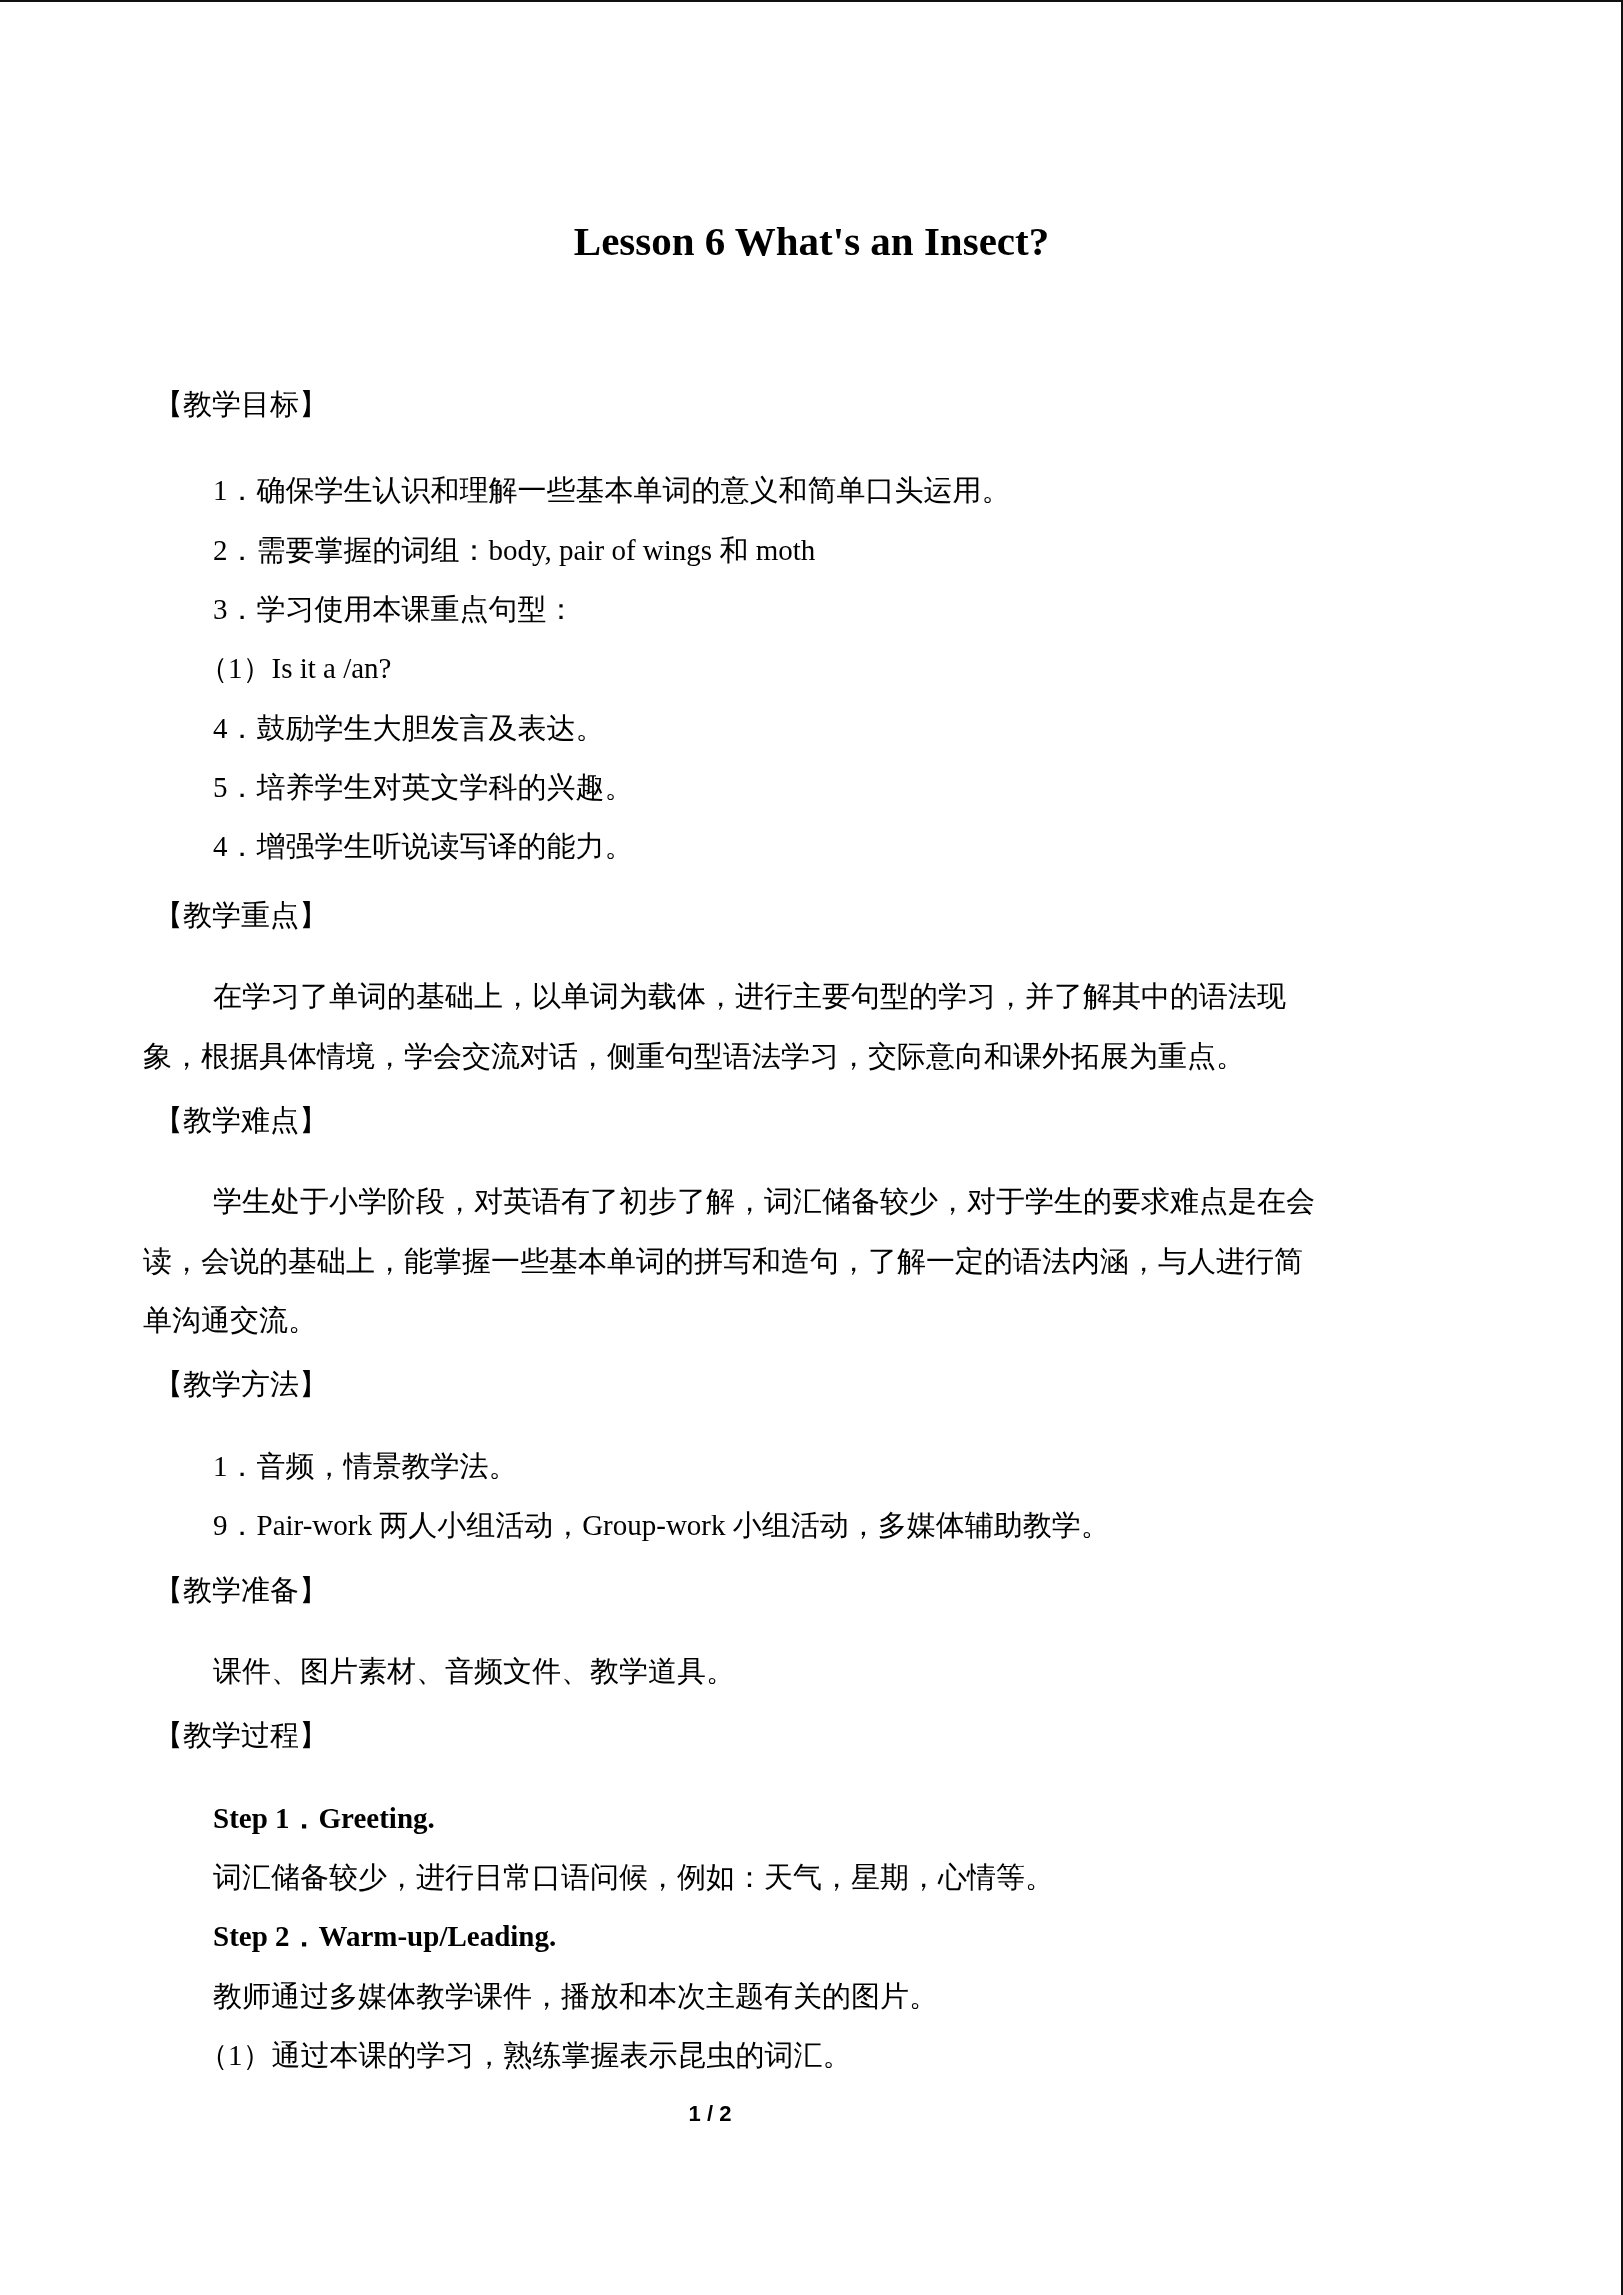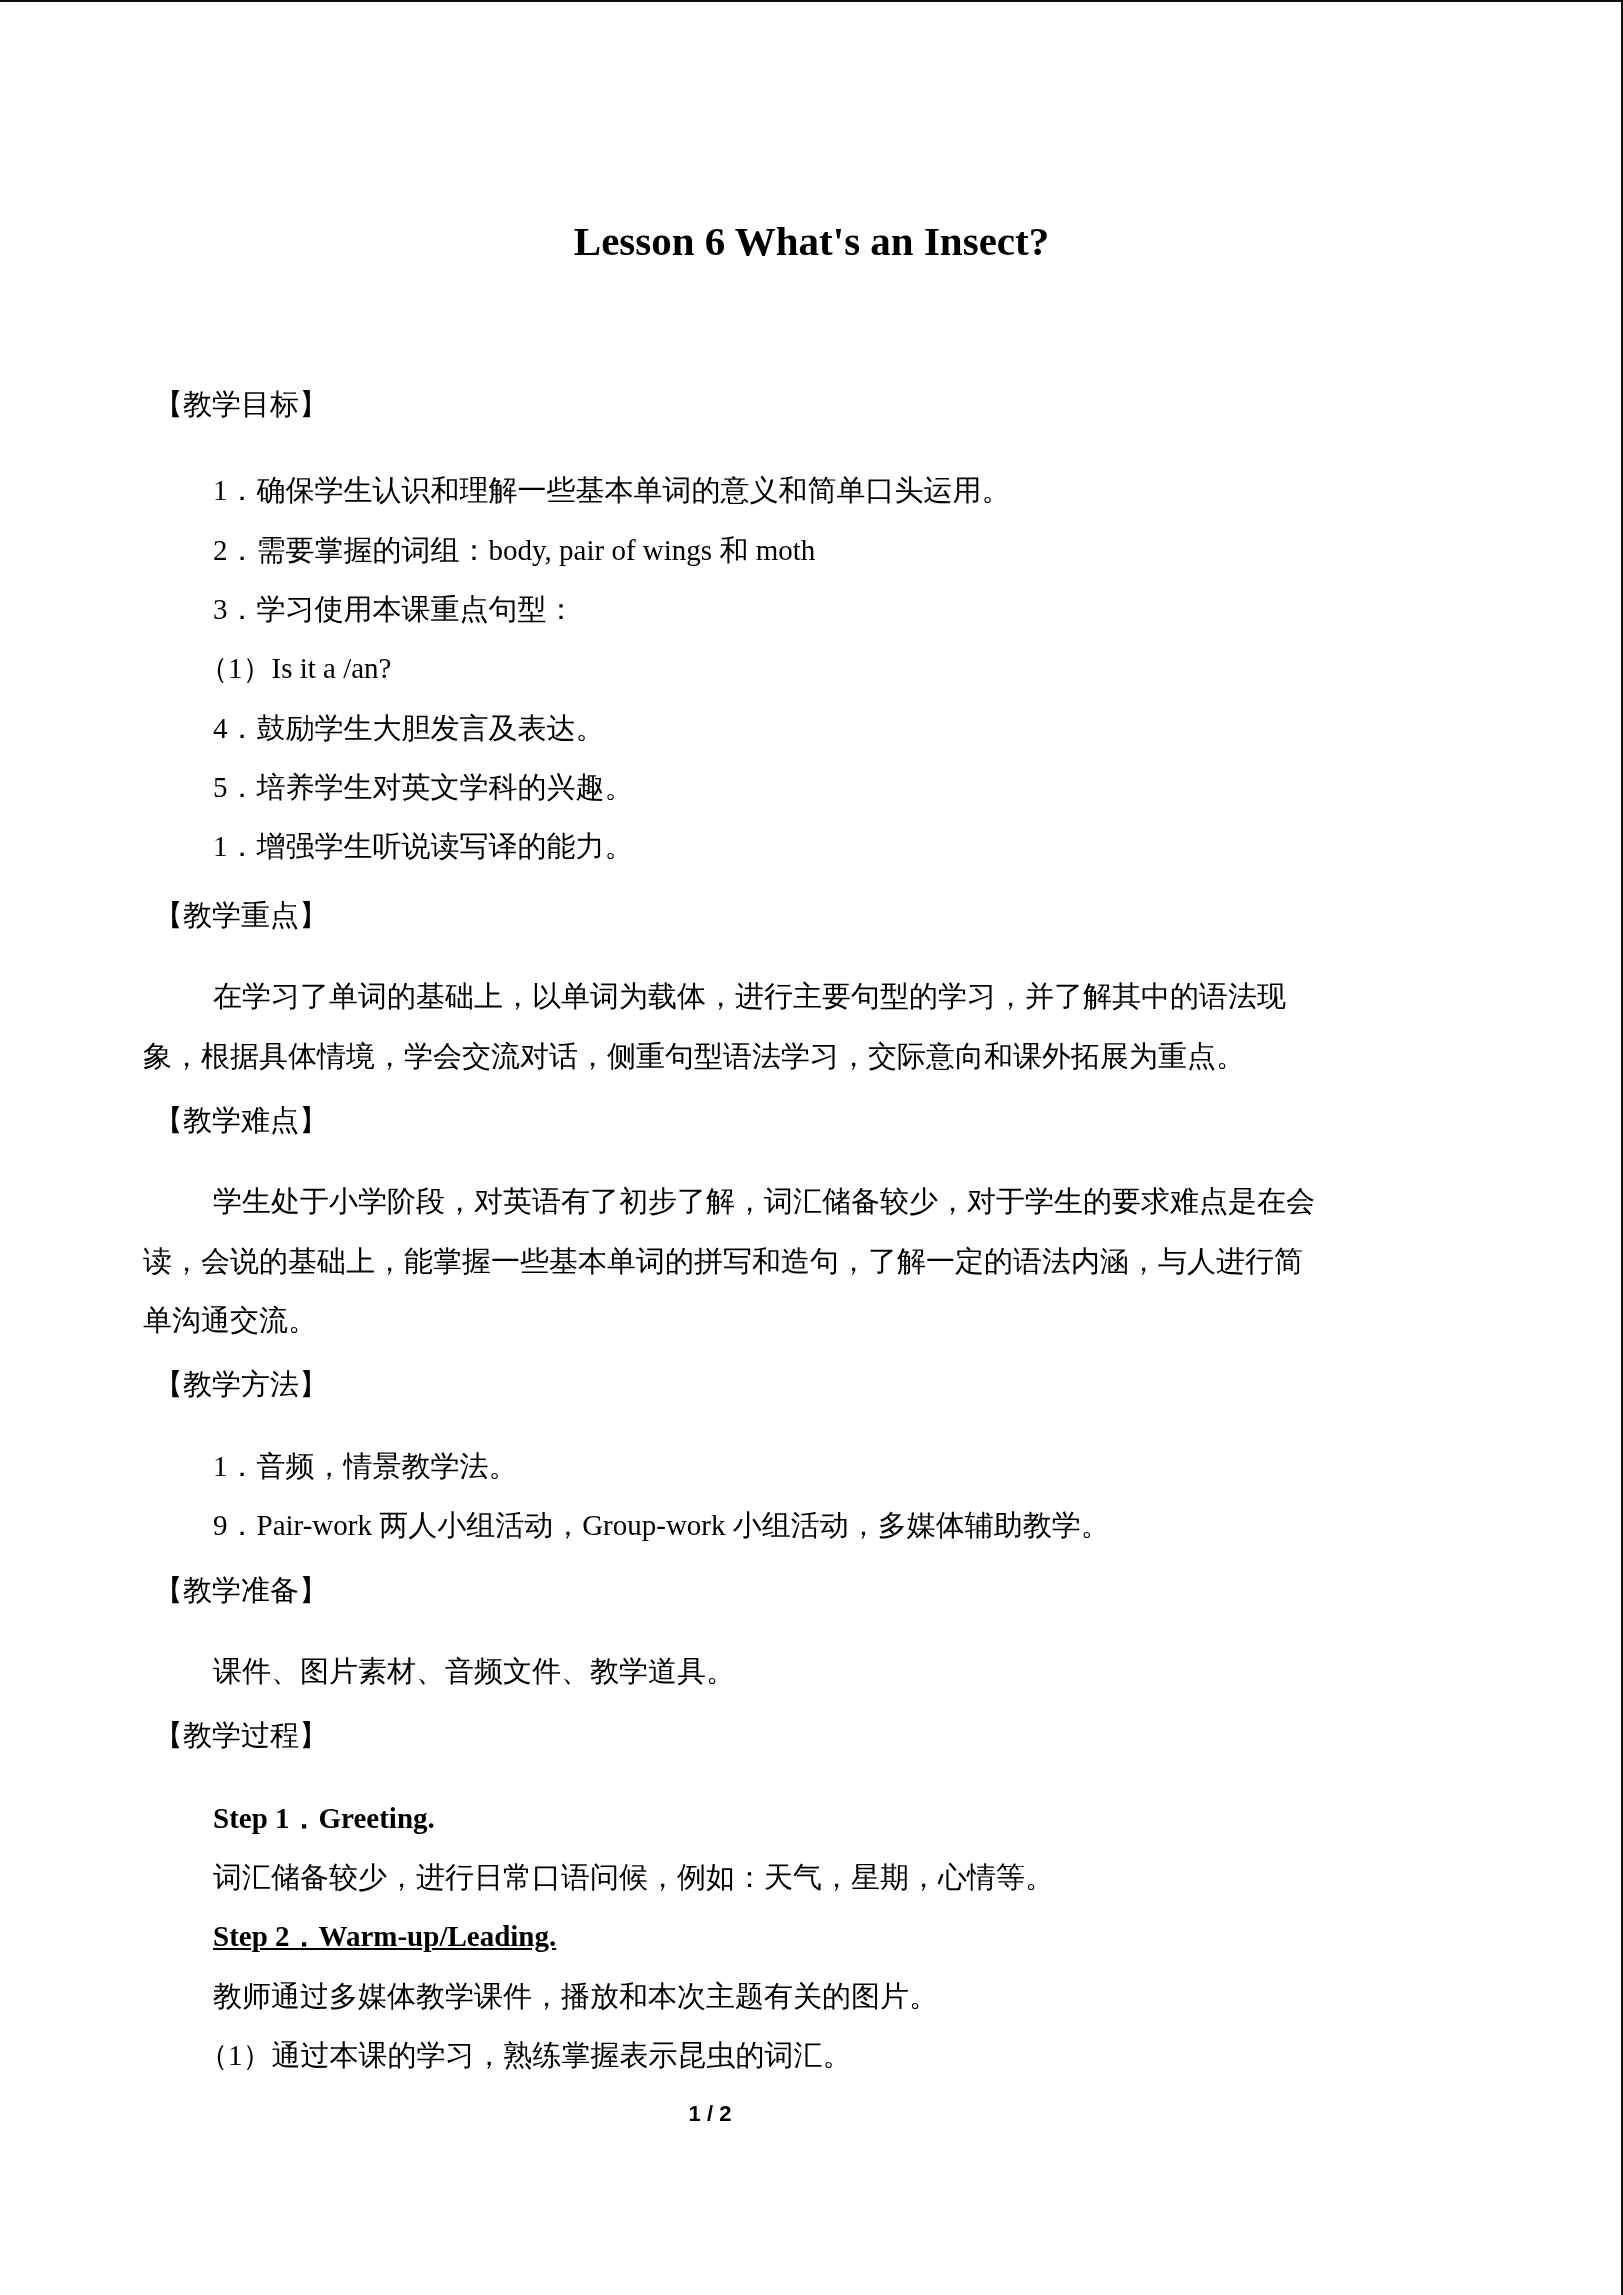--- a/index.html
+++ b/index.html
@@ -95,21 +95,21 @@
 
   <div class="doc-title" style="left:-143px;width:1623px;">Lesson 6 What's an Insect?</div>
 
   <div class="section-heading" style="top:377px;">【教学目标】</div>
   <div class="line ind1" style="top:470px;">1．确保学生认识和理解一些基本单词的意义和简单口头运用。</div>
   <div class="line ind1" style="top:530px;">2．需要掌握的词组：body, pair of wings 和 moth</div>
   <div class="line ind1" style="top:589px;">3．学习使用本课重点句型：</div>
   <div class="line ind-sub" style="top:648px;">（1）Is it a /an?</div>
   <div class="line ind1" style="top:708px;">4．鼓励学生大胆发言及表达。</div>
   <div class="line ind1" style="top:767px;">5．培养学生对英文学科的兴趣。</div>
-  <div class="line ind1" style="top:826px;">1．增强学生听说读写译的能力。</div>
+  <div class="line ind1" style="top:826px;">4．增强学生听说读写译的能力。</div>
 
   <div class="section-heading" style="top:888px;">【教学重点】</div>
   <div class="line para-first" style="top:976px;">在学习了单词的基础上，以单词为载体，进行主要句型的学习，并了解其中的语法现</div>
   <div class="line ind0" style="top:1036px;">象，根据具体情境，学会交流对话，侧重句型语法学习，交际意向和课外拓展为重点。</div>
 
   <div class="section-heading" style="top:1093px;">【教学难点】</div>
   <div class="line para-first" style="top:1181px;">学生处于小学阶段，对英语有了初步了解，词汇储备较少，对于学生的要求难点是在会</div>
   <div class="line ind0" style="top:1241px;">读，会说的基础上，能掌握一些基本单词的拼写和造句，了解一定的语法内涵，与人进行简</div>
   <div class="line ind0" style="top:1300px;">单沟通交流。</div>
 
@@ -118,19 +118,19 @@
   <div class="line ind1" style="top:1505px;">9．Pair-work 两人小组活动，Group-work 小组活动，多媒体辅助教学。</div>
 
   <div class="section-heading" style="top:1563px;">【教学准备】</div>
   <div class="line para-first" style="top:1651px;">课件、图片素材、音频文件、教学道具。</div>
 
   <div class="section-heading" style="top:1708px;">【教学过程】</div>
 
   <div class="step-title" style="top:1798px;">Step 1．Greeting.</div>
   <div class="line para-first" style="top:1857px;">词汇储备较少，进行日常口语问候，例如：天气，星期，心情等。</div>
 
-  <div class="step-title" style="top:1916px;text-decoration:underline;">Step 2．Warm-up/Leading.</div>
+  <div class="step-title" style="top:1916px;">Step 2．Warm-up/Leading.</div>
   <div class="line para-first" style="top:1976px;">教师通过多媒体教学课件，播放和本次主题有关的图片。</div>
   <div class="line ind-sub" style="top:2035px;">（1）通过本课的学习，熟练掌握表示昆虫的词汇。</div>
 
   <div class="page-number" style="left:-143px;width:1420px;">1 / 2</div>
 </div>
 
 
 </body></html>

